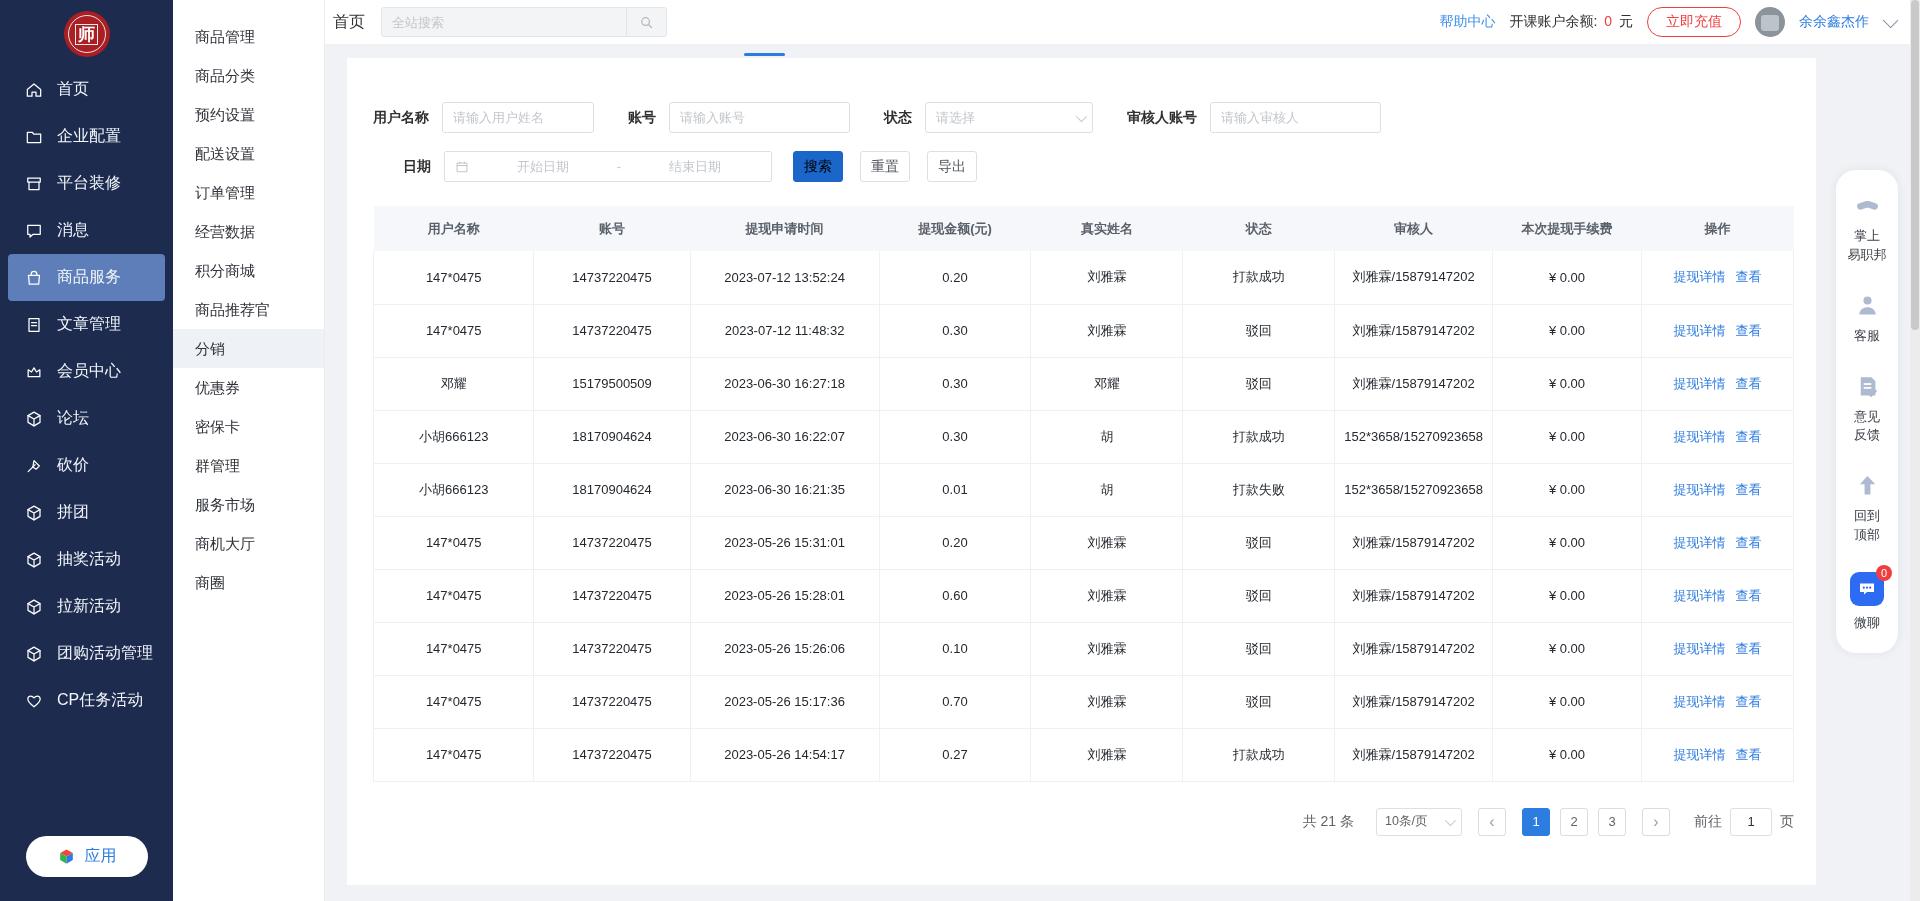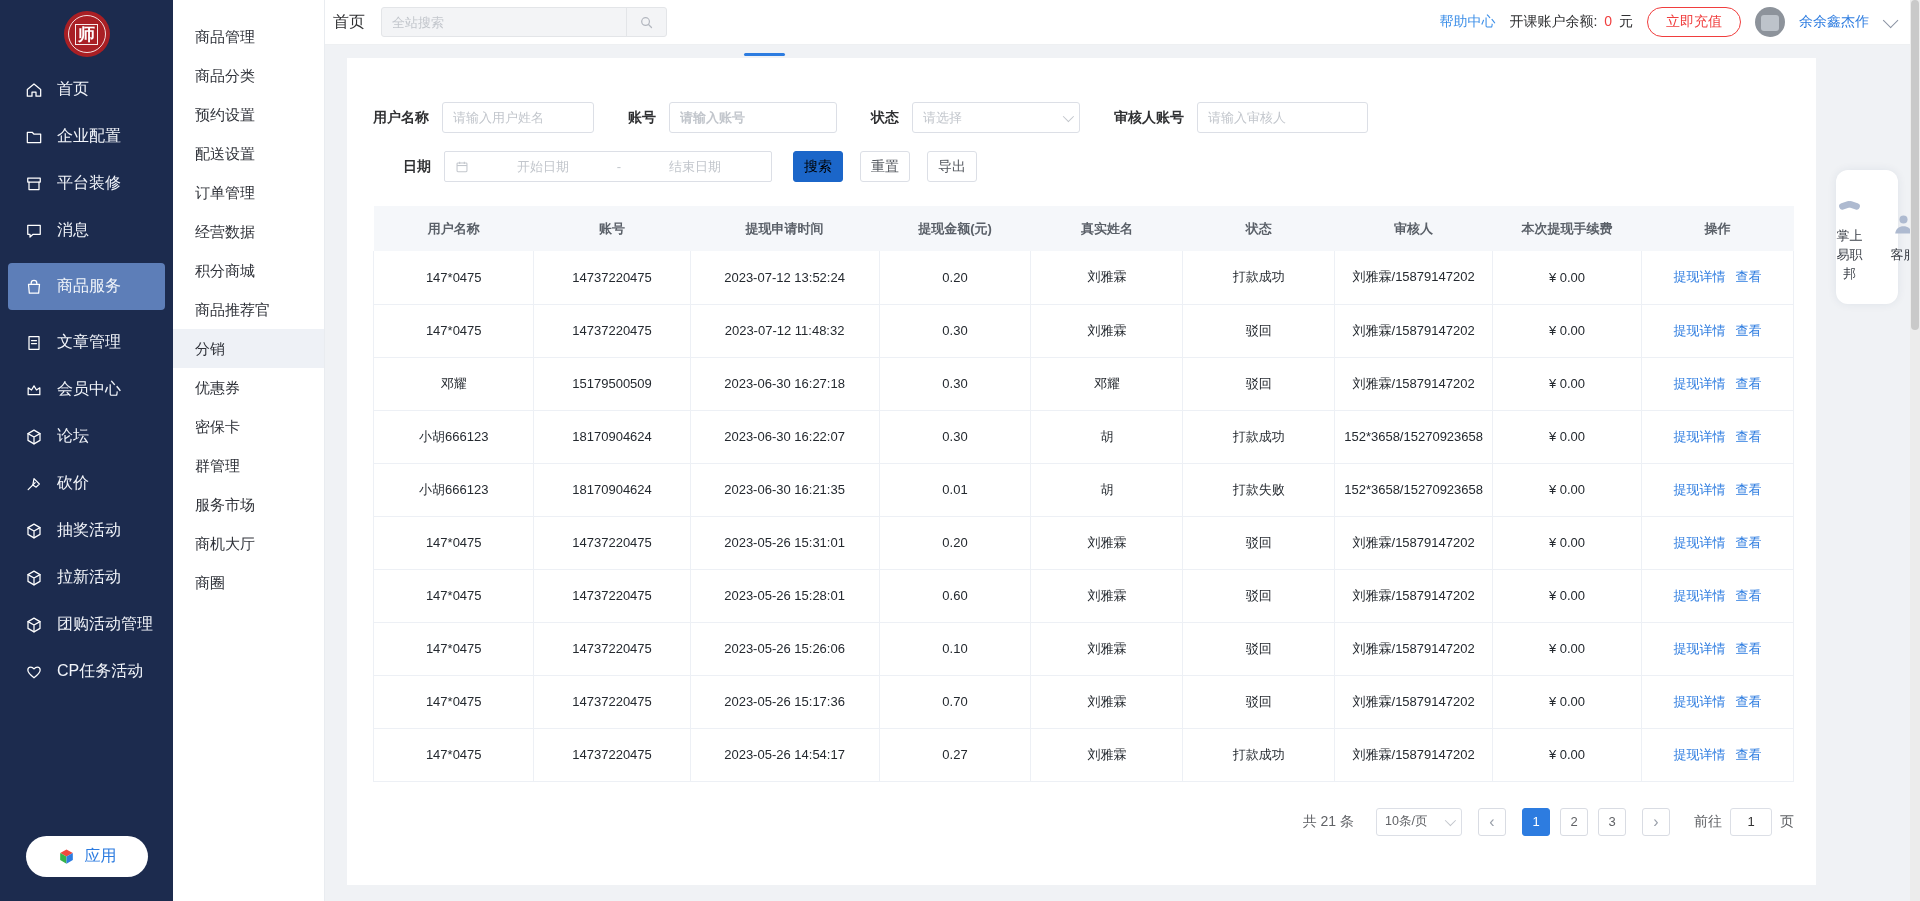--- a/index.html
+++ b/index.html
@@ -10,21 +10,21 @@
   
   .sidebar { width:173px; flex:none; background:#1c2b4e; color:#fff; display:flex; flex-direction:column; }
   .logo-seal { width:46px; height:46px; margin:11px auto 9px; background:#a91f24; border-radius:50%;
     position:relative; display:flex; align-items:center; justify-content:center; }
   .logo-seal::before { content:""; position:absolute; inset:4px; border:1px solid rgba(255,255,255,.85); border-radius:50%; }
   .logo-seal span { font-family:"Liberation Serif","DejaVu Serif",serif; font-weight:bold; font-size:17px;
     color:#fff; border:1px solid rgba(255,255,255,.9); padding:1px 2px; line-height:1; }
   .side-nav { flex:1; }
   .nav-item { height:47px; display:flex; align-items:center; gap:13px; padding-left:24px;
     font-size:16px; cursor:pointer; color:#f2f5fa; }
-  .nav-item.active { background:#5d7eb8; border-radius:4px; margin:9px 8px; padding-left:16px; }
+  .nav-item.active { background:#5d7eb8; border-radius:4px; margin:0 8px; padding-left:16px; }
   .nav-icon { width:20px; height:20px; flex:none; display:flex; }
   .nav-icon svg { width:20px; height:20px; stroke:#fff; fill:none; stroke-width:1.5;
     stroke-linejoin:round; stroke-linecap:round; }
   .app-pill { margin:8px auto 24px; width:122px; height:41px; border-radius:21px; background:#fff;
     border:none; color:#2d7ce0; font-size:16px; display:flex; align-items:center; justify-content:center;
     gap:9px; cursor:pointer; font-family:inherit; }
   .app-pill svg { width:19px; height:19px; }
 
   
   .submenu { width:152px; flex:none; background:#fff; border-right:1px solid #e9ecf0; padding-top:17px; }
@@ -93,22 +93,22 @@
     color:#606266; cursor:pointer; }
   .pg-btn { min-width:28px; height:28px; border:1px solid #d9dce3; background:#fff; border-radius:3px;
     display:flex; align-items:center; justify-content:center; font-size:13px; color:#606266; cursor:pointer; }
   .pg-btn.arrow { color:#9aa0aa; font-size:16px; }
   .pg-btn.active { background:#2d7ce0; border-color:#2d7ce0; color:#fff; }
   .goto { display:flex; align-items:center; gap:8px; margin-left:8px; }
   .goto input { width:42px; height:28px; border:1px solid #dcdfe6; border-radius:3px; text-align:center;
     font-size:13px; color:#333; outline:none; font-family:inherit; }
 
   
-  .float-bar { position:fixed; right:22px; top:170px; width:62px; background:#fff; border-radius:12px;
-    box-shadow:0 0 10px rgba(30,50,90,.08); padding:22px 0 20px; display:flex; 
+  .float-bar { position:fixed; right:22px; top:170px; width:62px; background:#fff; border-radius:20px;
+    box-shadow:0 0 10px rgba(30,50,90,.08); padding:22px 0 20px; display:flex; flex-direction:column;
     align-items:center; gap:27px; }
   .fb-item { display:flex; flex-direction:column; align-items:center; gap:8px; font-size:13px; color:#3a3f47;
     white-space:pre-line; text-align:center; line-height:1.45; cursor:pointer; }
   .fb-icon { display:flex; }
   .fb-icon svg { width:27px; height:27px; fill:#aebad0; }
   .wechat-tile { width:34px; height:34px; background:#2d6bf2; border-radius:9px; position:relative;
     display:flex; align-items:center; justify-content:center; }
   .wechat-tile svg { width:24px; height:24px; }
   .wx-badge { position:absolute; top:-7px; right:-8px; min-width:16px; height:16px; border-radius:8px;
     background:#f03e3e; color:#fff; font-size:11px; line-height:16px; text-align:center; padding:0 3px; }
@@ -196,20 +196,29 @@
           <span>论坛</span>
         </div>
         <div class="nav-item">
           <span class="nav-icon">
             <svg viewBox="0 0 24 24">
               <path d="M5 18.8 13.4 10.4"></path>
               <path d="M12 5.6l6.4 6.4-3.8 3.8-4-2.6z"></path>
             </svg>
           </span>
           <span>砍价</span>
+        </div>
+        <div class="nav-item">
+          <span class="nav-icon">
+            <svg viewBox="0 0 24 24">
+              <path d="M12 3.8l7.2 4.1v8.2L12 20.2l-7.2-4.1V7.9z"></path>
+              <path d="M4.8 7.9 12 12l7.2-4.1M12 12v8.2"></path>
+            </svg>
+          </span>
+          <span>拼团</span>
         </div>
         <div class="nav-item">
           <span class="nav-icon">
             <svg viewBox="0 0 24 24">
               <path d="M12 3.8l7.2 4.1v8.2L12 20.2l-7.2-4.1V7.9z"></path>
               <path d="M4.8 7.9 12 12l7.2-4.1M12 12v8.2"></path>
             </svg>
           </span>
           <span>抽奖活动</span>
         </div>
@@ -300,21 +309,21 @@
 
       <div class="card">
 
         <div class="filters-row">
           <div class="f-group">
             <span class="f-label">用户名称</span>
             <input class="f-input" style="width: 152px;" placeholder="请输入用户姓名">
           </div>
           <div class="f-group">
             <span class="f-label">账号</span>
-            <input class="f-input" style="width: 168px; font-weight: bold;" placeholder="请输入账号">
+            <input class="f-input" style="width: 181px;" placeholder="请输入账号">
           </div>
           <div class="f-group">
             <span class="f-label">状态</span>
             <div class="f-select" style="width:168px">
               <span>请选择</span>
               <span class="sel-chev"></span>
             </div>
           </div>
           <div class="f-group" style="margin-right:0">
             <span class="f-label">审核人账号</span>

